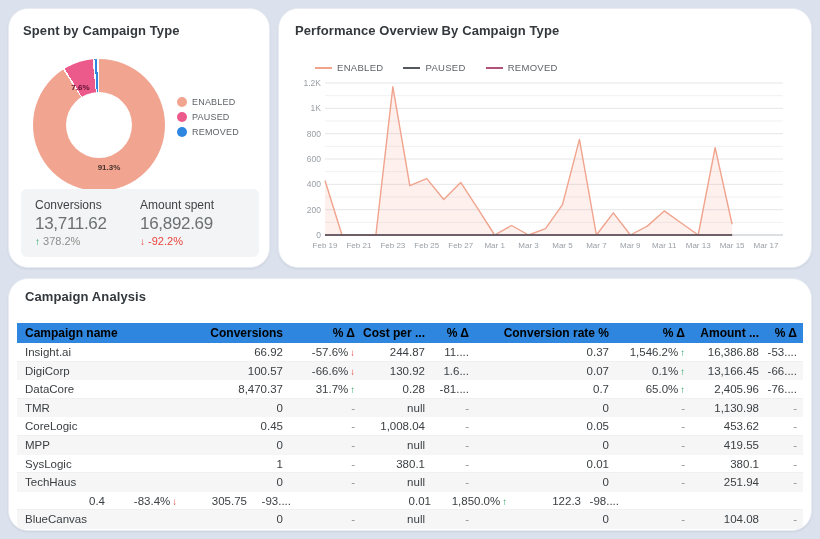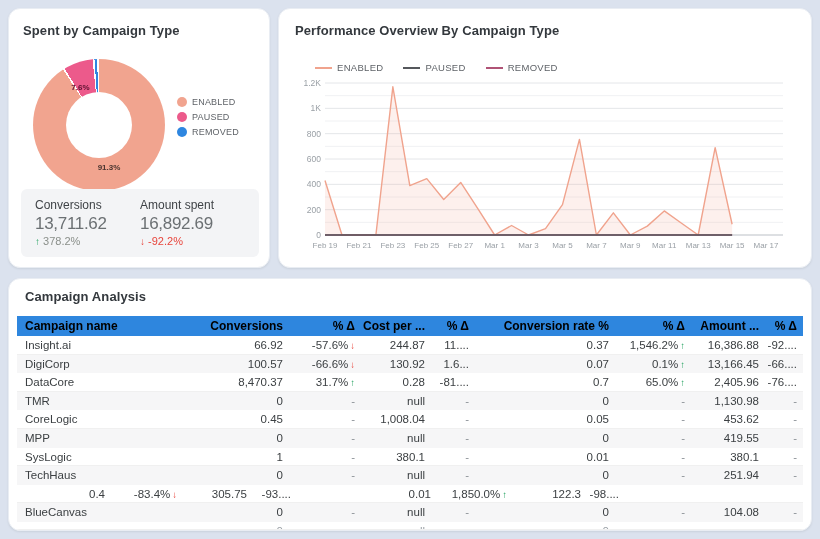--- a/index.html
+++ b/index.html
@@ -8,28 +8,28 @@
     background:#dbe2ee;
     font-family:"Liberation Sans", sans-serif;
     position:relative;
     overflow:hidden;
     color:#3c4043;
   }
   .card {
     position:absolute;
     background:#ffffff;
     border:1px solid #e9edf3;
-    border-radius:12px;
+    border-radius:20px;
     box-shadow:0 1px 2px rgba(60,64,67,.10);
   }
   #donut-card { left:8px; top:8px; width:262px; height:260px; padding:14px; }
   #chart-card { left:278px; top:8px; width:534px; height:260px; padding:14px 16px; }
   #table-card { left:8px; top:278px; width:804px; height:253px; padding:10px 8px 0 8px; overflow:hidden; }
   .card-title { font-size:13px; font-weight:700; color:#33383d; letter-spacing:.1px; }
-  #table-card .card-title { padding-left:8px; margin-bottom:12px; }
+  #table-card .card-title { padding-left:8px; margin-bottom:19px; }
 
   
   .donut-wrap { position:absolute; left:24px; top:50px; width:132px; height:132px; }
   .donut { width:132px; height:132px; border-radius:50%; position:relative; }
   .donut-hole { position:absolute; left:50%; top:50%; width:66px; height:66px; margin:-33px 0 0 -33px;
     background:#fff; border-radius:50%; }
   .donut-label { position:absolute; font-size:8px; font-weight:700; color:#4a3530;margin-top:8px; }
   .donut-label.main { left:49%; top:73%; }
   .donut-label.paused { left:29%; top:12%; color:#5c1230; }
   .pie-legend { position:absolute; left:168px; top:88px; }
@@ -208,21 +208,21 @@
   <div class="rows-wrap" id="tbody">
       <div class="trow">
         <div class="cell c0">Insight.ai</div>
         <div class="cell c1">66.92</div>
         <div class="cell c2">-57.6%<span class="delta-arrow arrow-down">↓</span></div>
         <div class="cell c3">244.87</div>
         <div class="cell c4">11....</div>
         <div class="cell c5">0.37</div>
         <div class="cell c6">1,546.2%<span class="delta-arrow arrow-up">↑</span></div>
         <div class="cell c7">16,386.88</div>
-        <div class="cell c8">-92....</div>
+        <div class="cell c8">-53....</div>
       </div>
       <div class="trow">
         <div class="cell c0">DigiCorp</div>
         <div class="cell c1">100.57</div>
         <div class="cell c2">-66.6%<span class="delta-arrow arrow-down">↓</span></div>
         <div class="cell c3">130.92</div>
         <div class="cell c4">1.6...</div>
         <div class="cell c5">0.07</div>
         <div class="cell c6">0.1%<span class="delta-arrow arrow-up">↑</span></div>
         <div class="cell c7">13,166.45</div>

